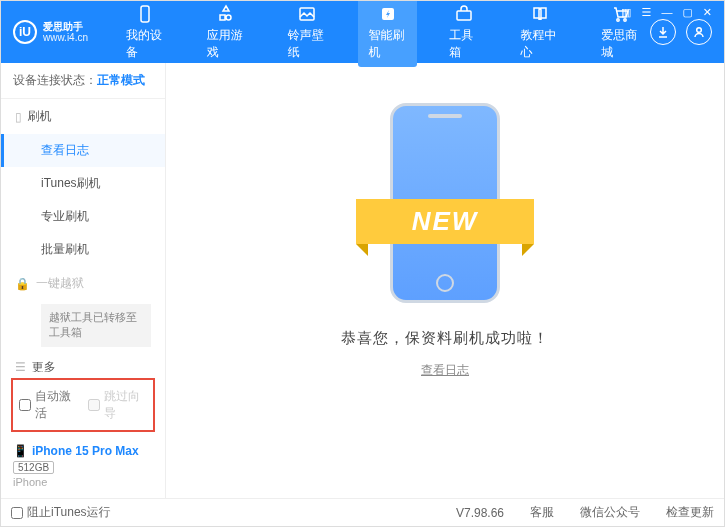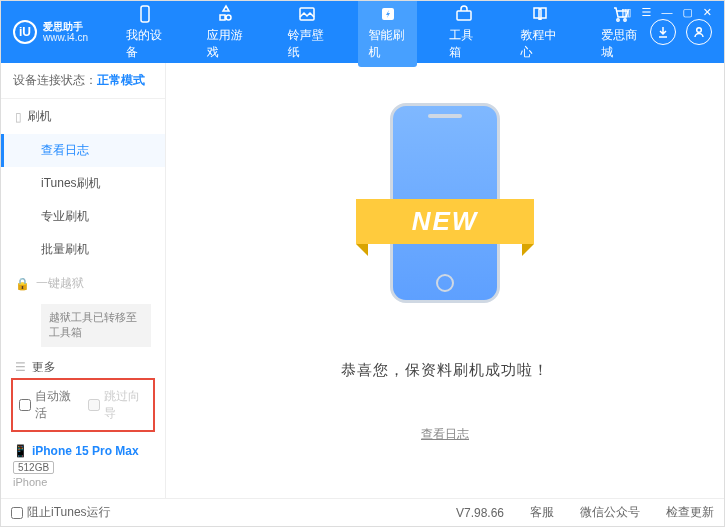--- a/index.html
+++ b/index.html
@@ -33,21 +33,21 @@
 .side-sub { padding: 8px 14px 8px 40px; font-size: 12px; color: #555; cursor: pointer; }
 .side-sub.active { color: #1e88ff; border-left: 3px solid #1e88ff; background: #f4f9ff; padding-left: 37px; }
 .side-note { margin: 3px 14px 3px 40px; background: #f3f3f3; color: #888; font-size: 11px; padding: 6px 8px; line-height: 1.4; }
 .chk-row { border: 2px solid #e74c3c; margin: 6px 10px; padding: 8px 6px; display: flex; gap: 10px; font-size: 12px; color: #777; }
 .chk-row label { display: flex; align-items: center; gap: 4px; }
 .device-block { padding: 6px 12px 10px; font-size: 12px; }
 .device-block .dname { color: #1e88ff; font-weight: bold; display: flex; align-items: center; gap: 4px; }
 .device-block .storage { border: 1px solid #bbb; border-radius: 2px; padding: 0 4px; margin-top: 3px; font-size: 10px; color: #666; display: inline-block; }
 .device-block .dtype { color: #aaa; font-size: 11px; margin-top: 2px; }
 
-.main { flex: 1; display: flex; flex-direction: column; align-items: center; justify-content: flex-start; padding-top: 40px; gap: 32px; }
+.main { flex: 1; display: flex; flex-direction: column; align-items: center; justify-content: flex-start; padding-top: 40px; }
 .phone-wrap { position: relative; width: 150px; height: 200px; }
 .phone { width: 110px; height: 200px; border: 3px solid #cfd8e3; border-radius: 16px; background: linear-gradient(#7fb8ff,#5ea0ff); margin: 0 auto; position: relative; }
 .phone:before { content: ""; position: absolute; top: 8px; left: 50%; transform: translateX(-50%); width: 34px; height: 4px; background: #cfd8e3; border-radius: 2px; }
 .phone:after { content: ""; position: absolute; bottom: 8px; left: 50%; transform: translateX(-50%); width: 14px; height: 14px; border: 2px solid #cfd8e3; border-radius: 50%; }
 .ribbon { position: absolute; left: -14px; right: -14px; top: 96px; background: #ffcb3d; color: #fff; font-size: 26px; font-style: italic; font-weight: 900; letter-spacing: 2px; padding: 7px 0; text-align: center; font-family: Arial, sans-serif; }
 .ribbon:before, .ribbon:after { content: ""; position: absolute; top: 100%; border: 6px solid #d9a400; }
 .ribbon:before { left: 0; border-left-color: transparent; border-bottom-color: transparent; }
 .ribbon:after { right: 0; border-right-color: transparent; border-bottom-color: transparent; }
 .success-text { margin-top: 26px; font-size: 15px; color: #444; letter-spacing: 1px; }
 .ok-btn { margin-top: 18px; border: 1px solid #ccc; background: #fff; padding: 6px 26px; font-size: 13px; cursor: pointer; }

